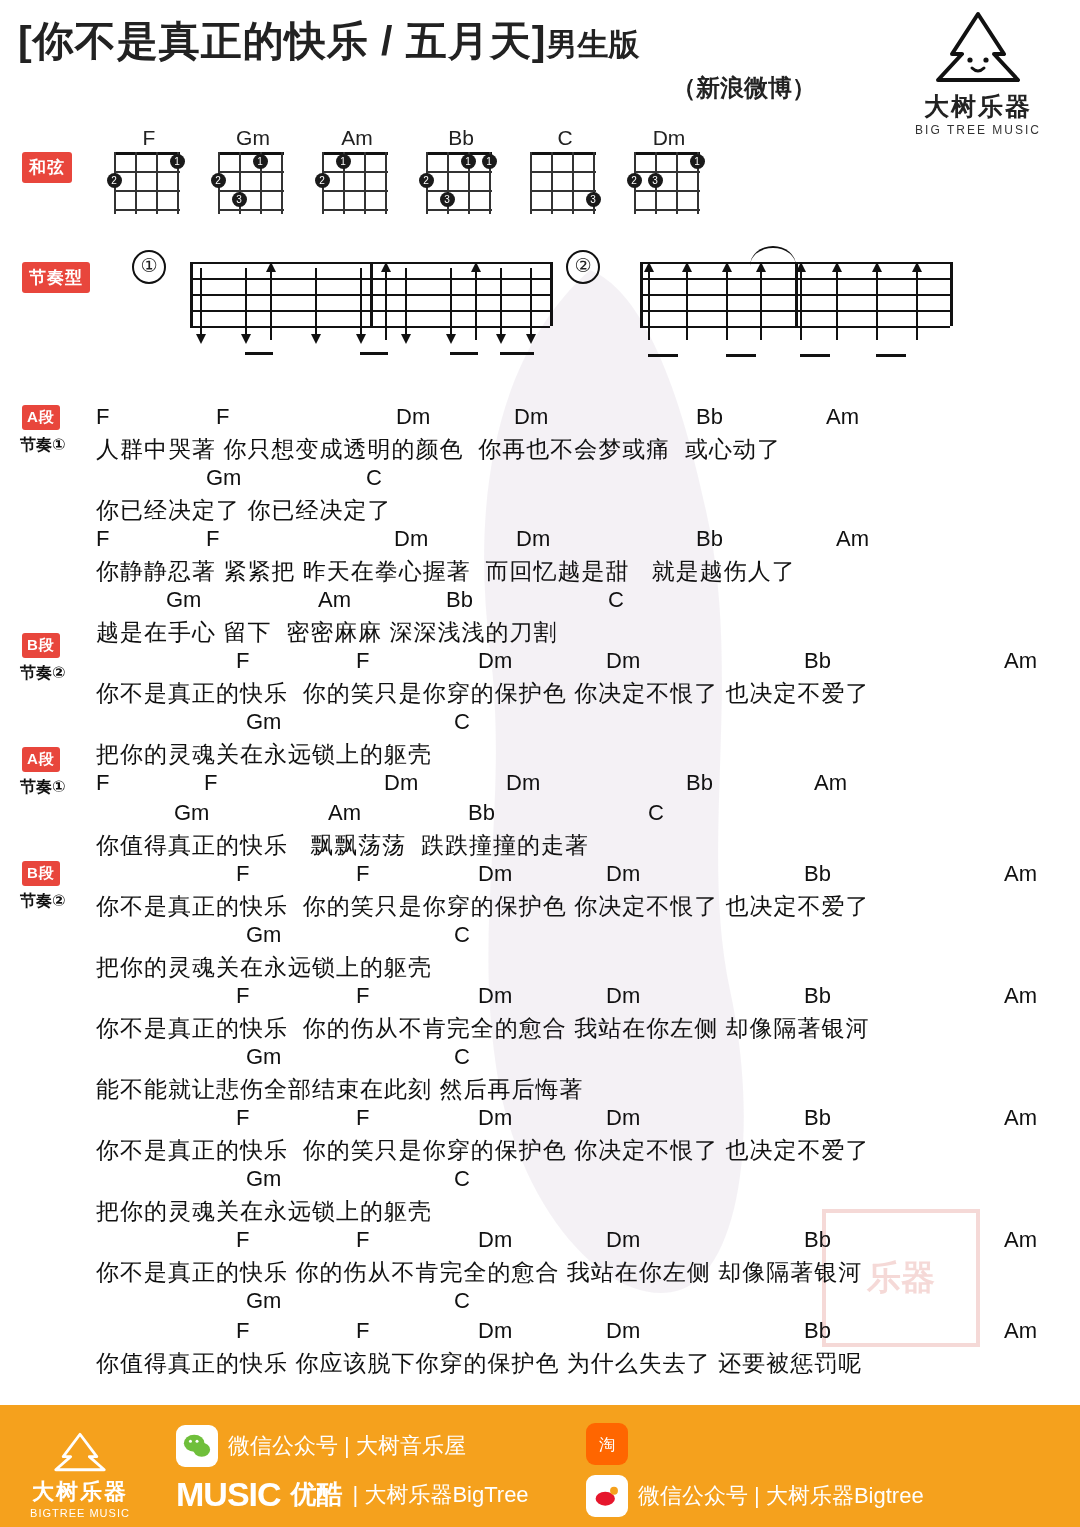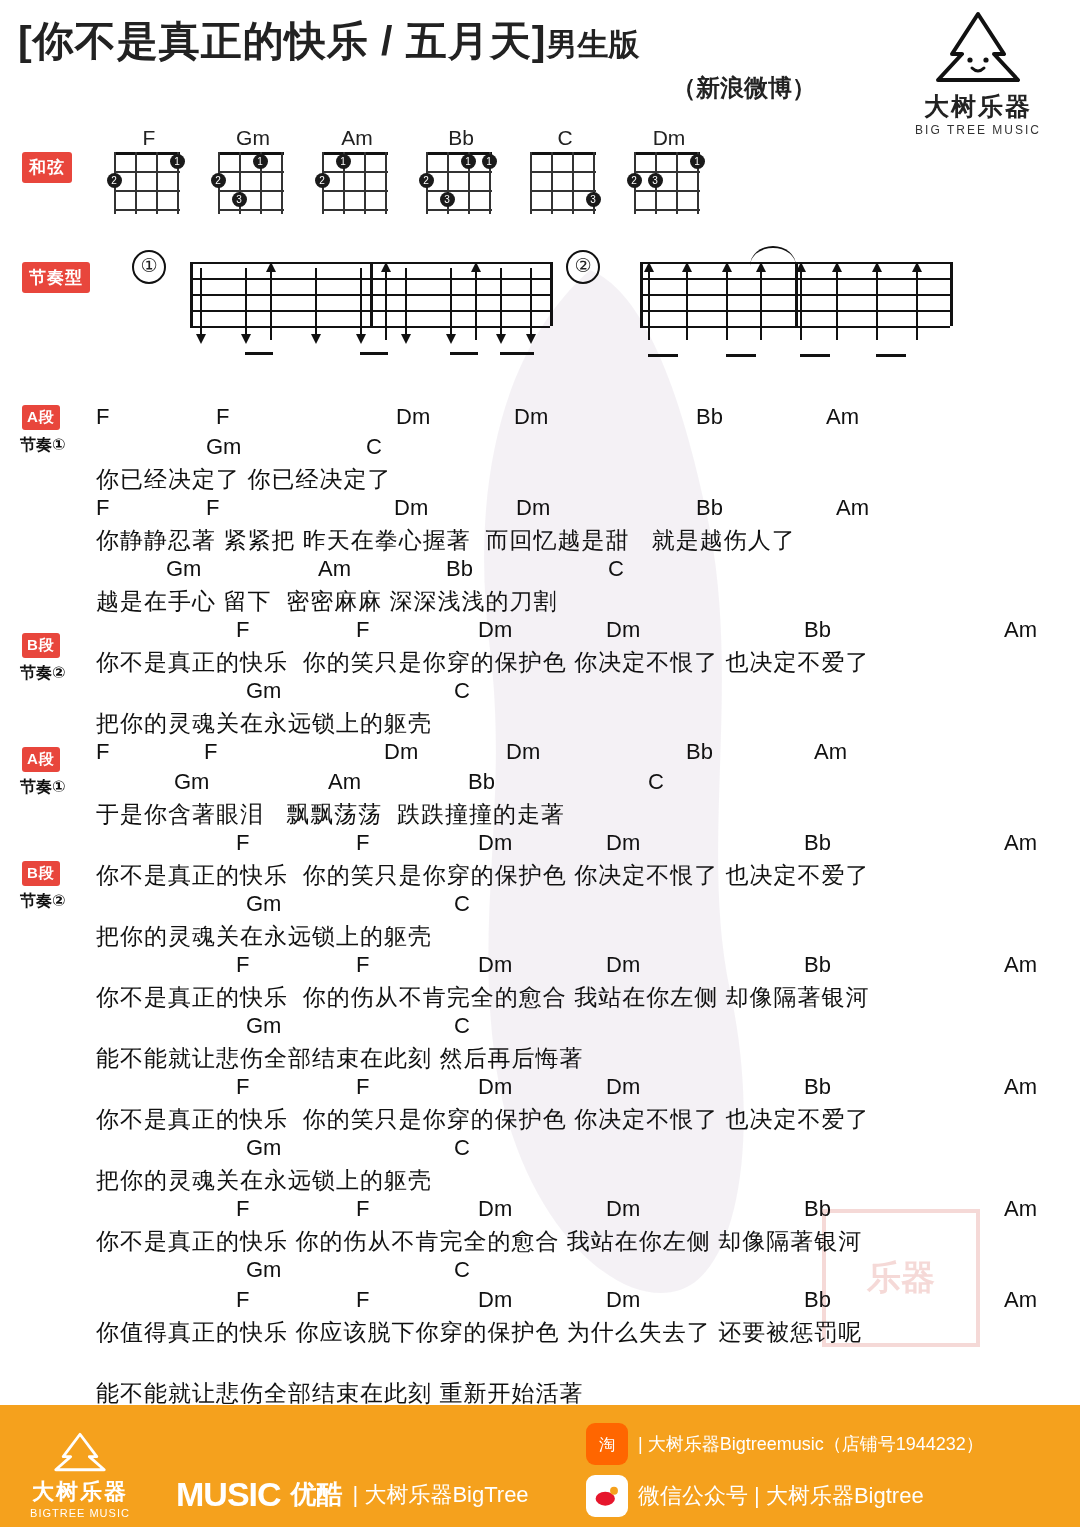--- a/index.html
+++ b/index.html
@@ -297,20 +297,21 @@
   <div class="lyrics" id="lyrics-host">
       <div>
         <div class="chordline">
           <span class="ch" style="left: 0px;">F</span>
           <span class="ch" style="left: 120px;">F</span>
           <span class="ch" style="left: 300px;">Dm</span>
           <span class="ch" style="left: 418px;">Dm</span>
           <span class="ch" style="left: 600px;">Bb</span>
           <span class="ch" style="left: 730px;">Am</span>
         </div>
+        <div class="lyr">人群中哭著 你只想变成透明的颜色  你再也不会梦或痛  或心动了</div>
         <div class="chordline">
           <span class="ch" style="left: 110px;">Gm</span>
           <span class="ch" style="left: 270px;">C</span>
         </div>
         <div class="lyr">你已经决定了 你已经决定了</div>
         <div class="chordline">
           <span class="ch" style="left: 0px;">F</span>
           <span class="ch" style="left: 110px;">F</span>
           <span class="ch" style="left: 298px;">Dm</span>
           <span class="ch" style="left: 420px;">Dm</span>
@@ -350,21 +351,21 @@
           <span class="ch" style="left: 410px;">Dm</span>
           <span class="ch" style="left: 590px;">Bb</span>
           <span class="ch" style="left: 718px;">Am</span>
         </div>
         <div class="chordline">
           <span class="ch" style="left: 78px;">Gm</span>
           <span class="ch" style="left: 232px;">Am</span>
           <span class="ch" style="left: 372px;">Bb</span>
           <span class="ch" style="left: 552px;">C</span>
         </div>
-        <div class="lyr">于是你含著眼泪   飘飘荡荡  跌跌撞撞的走著</div>
+        <div class="lyr">你值得真正的快乐   飘飘荡荡  跌跌撞撞的走著</div>
       </div>
       <div>
         <div class="chordline">
           <span class="ch" style="left: 140px;">F</span>
           <span class="ch" style="left: 260px;">F</span>
           <span class="ch" style="left: 382px;">Dm</span>
           <span class="ch" style="left: 510px;">Dm</span>
           <span class="ch" style="left: 708px;">Bb</span>
           <span class="ch" style="left: 908px;">Am</span>
         </div>
@@ -441,34 +442,44 @@
 
   <div class="footer">
     <div class="f-logo">
       <svg viewBox="0 0 60 44" style="width:56px;height:42px">
         <path d="M30 3 L48 27 L40 27 L56 41 L4 41 L20 27 L12 27 Z" fill="none" stroke="#fff" stroke-width="3" stroke-linejoin="round"></path>
       </svg>
       <div class="fl1">大树乐器</div>
       <div class="fl2">BIGTREE MUSIC</div>
     </div>
 
+    <div class="f-row r1">
+      <span class="badge">
+        <svg viewBox="0 0 32 32" width="30" height="30">
+            <ellipse cx="13" cy="13" rx="11" ry="9" fill="#6fbf3b"></ellipse>
+            <ellipse cx="21" cy="20" rx="9" ry="7.5" fill="#6fbf3b"></ellipse>
+            <circle cx="9" cy="11" r="1.6" fill="#fff"></circle>
+            <circle cx="16" cy="11" r="1.6" fill="#fff"></circle>
+          </svg>
+      </span>
+      <span>微信公众号 | 大树音乐屋</span>
+    </div>
 
     <div class="f-row r2">
       <span class="youku">MUSIC</span>
       <span style="font-size:26px;font-weight:bold;">优酷</span>
       <span>| 大树乐器BigTree</span>
     </div>
 
     <div class="f-row r3">
       <span class="badge" style="background:#ff6600;">
         <svg viewBox="0 0 32 32" width="26" height="26">
             <text x="16" y="23" font-size="20" fill="#fff" text-anchor="middle" font-family="Liberation Sans">淘</text>
           </svg>
       </span>
-      <span class="f-small">| 大树乐器Bigtreemusic（店铺号1944232）</span>
     </div>
 
     <div class="f-row r4">
       <span class="badge">
         <svg viewBox="0 0 32 32" width="28" height="28">
             <ellipse cx="14" cy="19" rx="11" ry="8" fill="#e6162d"></ellipse>
             <circle cx="24" cy="10" r="4.5" fill="#f5a11d"></circle>
           </svg>
       </span>
       <span>微信公众号 | 大树乐器Bigtree</span>

